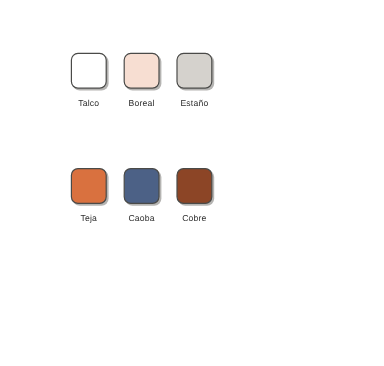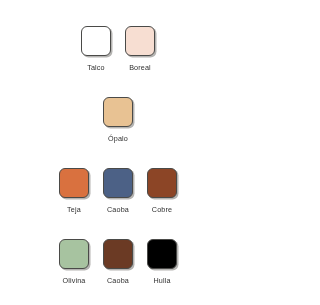--- a/index.html
+++ b/index.html
@@ -12,21 +12,21 @@
     background: #ffffff;
     font-family: "Liberation Sans", sans-serif;
     overflow: hidden;
   }
   #palette {
     position: relative;
     width: 236px;
     height: 305px;
     background: #ffffff;
     box-sizing: border-box;
-    padding-top: 26px;
+    padding-top: 44px;
   }
   .swatch-row {
     display: flex;
     justify-content: center;
     align-items: flex-start;
     width: 100%;
     box-sizing: border-box;
   }
   .row-gap {
     height: 25px;
@@ -62,52 +62,38 @@
   <div id="rows-host">
       <div class="swatch-row">
         <div class="swatch-cell">
           <div class="swatch-chip" style="background: rgb(255, 255, 255);"></div>
           <div class="swatch-label">Talco</div>
         </div>
         <div class="swatch-cell">
           <div class="swatch-chip" style="background: rgb(247, 222, 210);"></div>
           <div class="swatch-label">Boreal</div>
         </div>
+        <div class="swatch-cell">
+          <div class="swatch-chip" style="background: rgb(213, 210, 205);"></div>
+          <div class="swatch-label">Estaño</div>
+        </div>
       </div>
       <div class="row-gap"></div>
       <div class="swatch-row">
-        <div class="swatch-cell">
-          <div class="swatch-chip" style="background: rgb(232, 194, 147);"></div>
-          <div class="swatch-label">Ópalo</div>
-        </div>
       </div>
       <div class="row-gap"></div>
       <div class="swatch-row">
         <div class="swatch-cell">
           <div class="swatch-chip" style="background: rgb(217, 113, 63);"></div>
           <div class="swatch-label">Teja</div>
         </div>
         <div class="swatch-cell">
           <div class="swatch-chip" style="background: rgb(76, 97, 134);"></div>
           <div class="swatch-label">Caoba</div>
         </div>
         <div class="swatch-cell">
           <div class="swatch-chip" style="background: rgb(140, 69, 38);"></div>
           <div class="swatch-label">Cobre</div>
         </div>
       </div>
       <div class="row-gap"></div>
-      <div class="swatch-row">
-        <div class="swatch-cell">
-          <div class="swatch-chip" style="background: rgb(167, 195, 160);"></div>
-          <div class="swatch-label">Olivina</div>
-        </div>
-        <div class="swatch-cell">
-          <div class="swatch-chip" style="background: rgb(107, 58, 36);"></div>
-          <div class="swatch-label">Caoba</div>
-        </div>
-        <div class="swatch-cell">
-          <div class="swatch-chip" style="background: rgb(0, 0, 0);"></div>
-          <div class="swatch-label">Hulla</div>
-        </div>
-      </div>
     </div>
 </div>
 
 </body></html>

